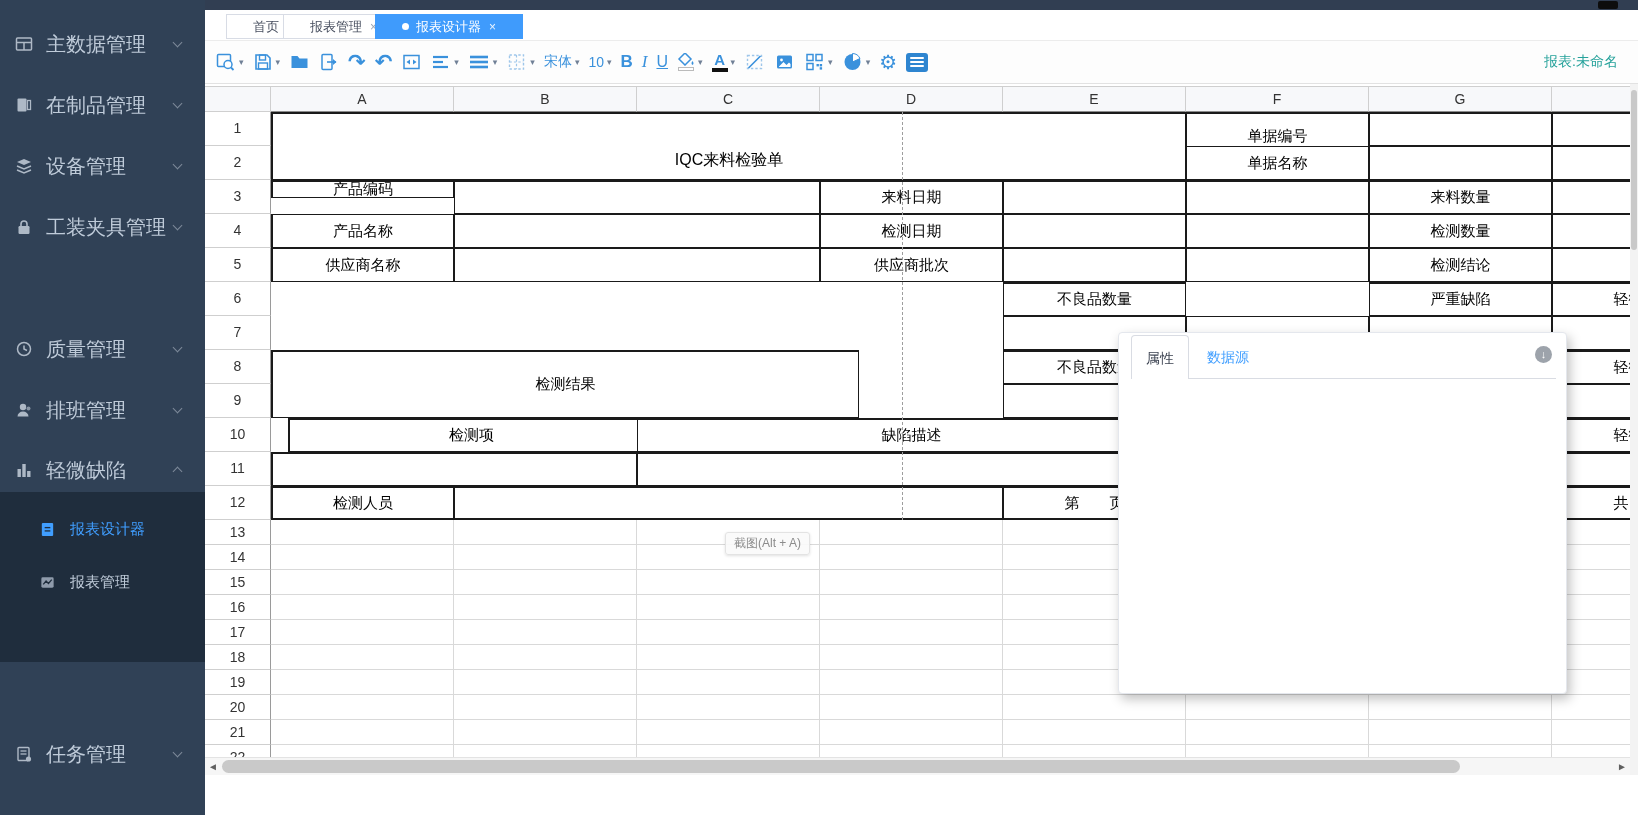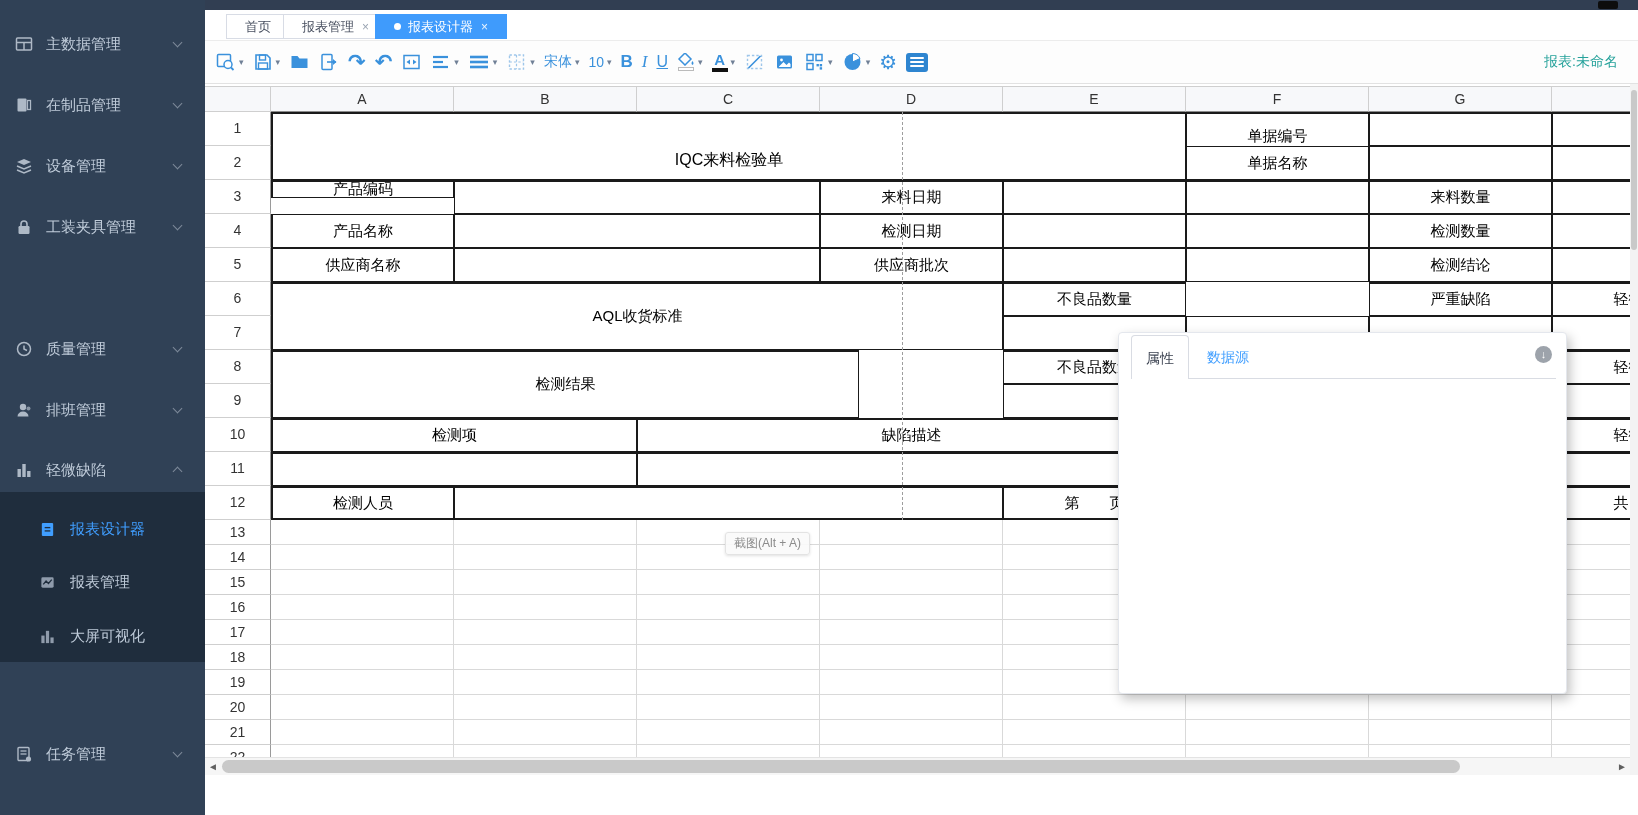--- a/index.html
+++ b/index.html
@@ -7,37 +7,37 @@
     font-family:"Liberation Sans","DejaVu Sans",sans-serif; }
   #page { position:relative; width:1638px; height:815px; background:#fff; overflow:hidden; }
 
   
   .topstrip { position:absolute; left:0; top:0; width:1638px; height:10px; background:#313e52; }
   .titlebar-glyph { position:absolute; left:1598px; top:1px; width:20px; height:8px; background:#0d0d0d; border-radius:2px; }
 
   
   .sidebar { position:absolute; left:0; top:0; width:205px; height:815px; background:#304156; z-index:20; }
   .side-item { position:absolute; left:0; width:205px; height:44px; display:flex; align-items:center;
-    color:#bfcbd9; font-size:15px; cursor:pointer; }
+    color:#bfcbd9; font-size:20px; cursor:pointer; }
   .side-item .ic { width:20px; height:20px; margin-left:14px; display:flex; align-items:center; justify-content:center; color:#aeb9c6; }
   .side-item .lb { margin-left:12px; }
   .chev { width:7px; height:7px; border-right:1.5px solid #7d8a9a; border-bottom:1.5px solid #7d8a9a;
     transform:rotate(45deg); position:absolute; right:24px; top:17px; }
   .chev.up { transform:rotate(225deg); top:20px; }
   .submenu { position:absolute; left:0; top:492px; width:205px; height:170px; background:#1f2d3d; }
   .sub-item { position:absolute; left:0; width:205px; height:44px; display:flex; align-items:center;
     color:#bfcbd9; font-size:15px; cursor:pointer; }
   .sub-item .ic { width:18px; height:18px; margin-left:38px; display:flex; align-items:center; justify-content:center; color:#8f9bab; }
   .sub-item .lb { margin-left:14px; }
   .sub-item.active { color:#409eff; }
   .sub-item.active .ic { color:#409eff; }
 
   
   .tabbar { position:absolute; left:205px; top:10px; width:1433px; height:31px; background:#fff; border-bottom:1px solid #ececec; }
-  .tab { position:absolute; top:4px; height:25px; display:flex; align-items:center; padding:0 18px;
+  .tab { position:absolute; top:4px; height:25px; display:flex; align-items:center; padding:0 26px;
     border:1px solid #d8dce5; background:#fff; color:#495060; font-size:13px; cursor:pointer; }
   .tab .x { margin-left:8px; color:#9aa4b2; font-size:12px; }
   .tab.active { background:#3f9bfc; border-color:#3f9bfc; color:#fff; }
   .tab.active .dot { width:7px; height:7px; border-radius:50%; background:#fff; margin-right:7px; }
   .tab.active .x { color:#eaf4ff; }
 
   
   .toolbar { position:absolute; left:205px; top:41px; width:1433px; height:43px; background:#fdfdfd;
     border-bottom:1px solid #e2e2e2; display:flex; align-items:center; padding-left:10px; }
   .tool { display:flex; align-items:center; margin-right:9px; cursor:pointer; color:#3a91dc; }
@@ -205,30 +205,20 @@
         <span class="lb">报表设计器</span>
       </div>
       <div class="sub-item" style="top:68px">
         <span class="ic">
           <svg width="17" height="17" viewBox="0 0 18 18">
               <rect x="2.5" y="3.5" width="13" height="11" rx="1.5" fill="currentColor"></rect>
               <polyline points="4.5,11 7.5,7.5 10,10 13.5,6" fill="none" stroke="#1f2d3d" stroke-width="1.4"></polyline>
             </svg>
         </span>
         <span class="lb">报表管理</span>
-      </div>
-      <div class="sub-item" style="top:122px">
-        <span class="ic">
-          <svg width="17" height="17" viewBox="0 0 18 18">
-              <rect x="2.5" y="8" width="3.4" height="8" fill="currentColor"></rect>
-              <rect x="7.3" y="3" width="3.4" height="13" fill="currentColor"></rect>
-              <rect x="12.1" y="10" width="3.4" height="6" fill="currentColor"></rect>
-            </svg>
-        </span>
-        <span class="lb">大屏可视化</span>
       </div>
     </div>
 
     <div class="side-item" style="top:732px">
       <span class="ic">
         <svg width="18" height="18" viewBox="0 0 18 18">
             <rect x="3" y="2.5" width="11" height="13" rx="1" fill="none" stroke="currentColor" stroke-width="1.4"></rect>
             <line x1="5.5" y1="6" x2="11.5" y2="6" stroke="currentColor" stroke-width="1.3"></line>
             <line x1="5.5" y1="9" x2="11.5" y2="9" stroke="currentColor" stroke-width="1.3"></line>
             <circle cx="13.5" cy="14" r="2.6" fill="currentColor"></circle>
@@ -477,23 +467,20 @@
     <div class="fc" style="left:615px;top:164px;width:183px;height:34px">
         <span>供应商批次</span>
       </div>
     <div class="fc" style="left:798px;top:164px;width:183px;height:34px"></div>
     <div class="fc" style="left:981px;top:164px;width:183px;height:34px"></div>
     <div class="fc" style="left:1164px;top:164px;width:183px;height:34px">
         <span>检测结论</span>
       </div>
     <div class="fc" style="left:1347px;top:164px;width:183px;height:34px"></div>
 
-    <div class="fc t2 l2" style="left:66px;top:198px;width:732px;height:68px">
-        <span>AQL收货标准</span>
-      </div>
     <div class="fc t2" style="left:798px;top:198px;width:183px;height:34px">
         <span>不良品数量</span>
       </div>
     <div class="fc t2" style="left:1164px;top:198px;width:183px;height:34px">
         <span>严重缺陷</span>
       </div>
     <div class="fc t2" style="left:1347px;top:198px;width:183px;height:34px">
         <span>轻微缺陷</span>
       </div>
     <div class="fc" style="left:798px;top:232px;width:183px;height:34px"></div>
@@ -510,21 +497,21 @@
     <div class="fc t2" style="left:981px;top:266px;width:183px;height:34px"></div>
     <div class="fc t2" style="left:1164px;top:266px;width:183px;height:34px"></div>
     <div class="fc t2" style="left:1347px;top:266px;width:183px;height:34px">
         <span>轻微缺陷</span>
       </div>
     <div class="fc" style="left:798px;top:300px;width:183px;height:34px"></div>
     <div class="fc" style="left:981px;top:300px;width:183px;height:34px"></div>
     <div class="fc" style="left:1164px;top:300px;width:183px;height:34px"></div>
     <div class="fc" style="left:1347px;top:300px;width:183px;height:34px"></div>
 
-    <div class="fc t2 l2" style="left:66px;top:334px;width:366px;height:34px">
+    <div class="fc t2 l2" style="left:83px;top:334px;width:366px;height:34px">
         <span>检测项</span>
       </div>
     <div class="fc t2" style="left:432px;top:334px;width:549px;height:34px">
         <span>缺陷描述</span>
       </div>
     <div class="fc t2" style="left:981px;top:334px;width:183px;height:34px"></div>
     <div class="fc t2" style="left:1164px;top:334px;width:183px;height:34px"></div>
     <div class="fc t2" style="left:1347px;top:334px;width:183px;height:34px">
         <span>轻微缺陷</span>
       </div>

